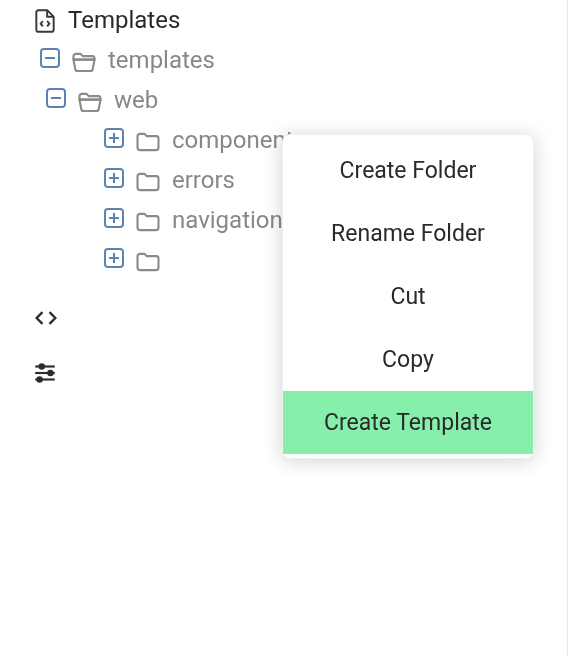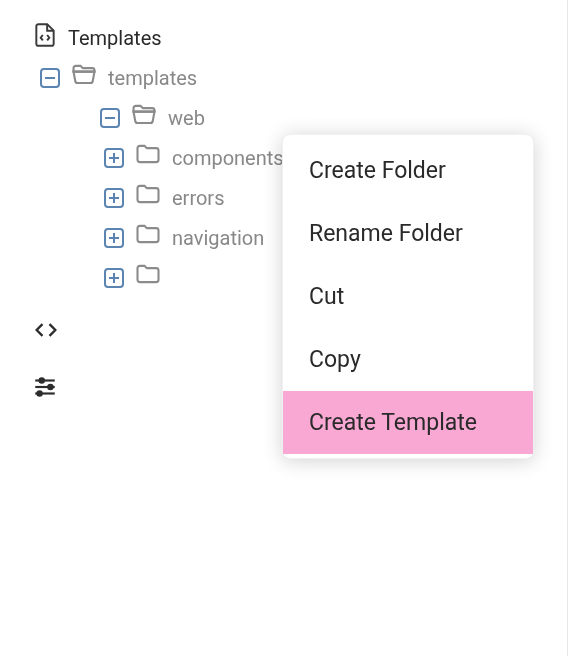--- a/index.html
+++ b/index.html
@@ -6,31 +6,31 @@
     html, body {
       width: 568px; height: 656px;
       font-family: -apple-system, BlinkMacSystemFont, "Segoe UI", Roboto, sans-serif;
       background: #ffffff; color: #2c2c2c; overflow: hidden;
     }
     .sidebar {
       width: 100%; height: 100%; padding: 8px 0 0 0;
       border-right: 1px solid #e8e8e8; position: relative;
     }
     .row {
-      display: flex; align-items: flex-end; height: 40px;
-      padding-left: 32px; gap: 10px; font-size: 20px; line-height: 1;
+      display: flex; align-items: flex-start; height: 40px;
+      padding-left: 32px; gap: 10px; font-size: 24px; line-height: 1;
       white-space: nowrap;
     }
     .row.top { font-weight: 400; color: #222; }
     .label { color: #222; }
     .row.muted .label { color: #888; }
     .label.dark { color: #2a2a2a; }
 
     .indent1 { padding-left: 40px; }
-    .indent2 { padding-left: 100px; }
+    .indent2 { padding-left: 46px; }
     .indent3 { padding-left: 104px; }
 
     .square {
       width: 20px; height: 20px; border: 2px solid #5c84b1;
       border-radius: 4px; display: inline-flex;
       align-items: center; justify-content: center;
       color: #5c84b1; flex-shrink: 0;
     }
     .square.minus::before { content: ""; width: 10px; height: 2px; background: #5c84b1; }
     .square.plus { position: relative; }
@@ -47,23 +47,23 @@
 
     .spacer { height: 16px; }
 
     .context-menu {
       position: absolute; left: 282px; top: 134px; width: 252px;
       background: #ffffff; border-radius: 8px;
       box-shadow: 0 2px 20px rgba(0,0,0,0.18); padding: 4px 0;
       border: 1px solid rgba(0,0,0,0.06);
     }
     .menu-item {
-      padding: 18px 26px; font-size: 23px; color: #2a2a2a; cursor: pointer;
+      padding: 18px 26px; font-size: 23px; color: #2a2a2a; cursor: pointer; text-align: center;
     }
-    .menu-item.highlight { background: #f9a8d4; }
+    .menu-item.highlight { background: #86efac; }
   </style>
 </head>
 <body>
 
 <div class="sidebar">
 
   <div class="row top">
     <svg class="code-file-icon" viewBox="0 0 24 24" fill="none" stroke="currentColor" stroke-width="1.8">
       <path d="M14 2H6a2 2 0 0 0-2 2v16a2 2 0 0 0 2 2h12a2 2 0 0 0 2-2V8z"></path>
       <polyline points="14 2 14 8 20 8"></polyline>

